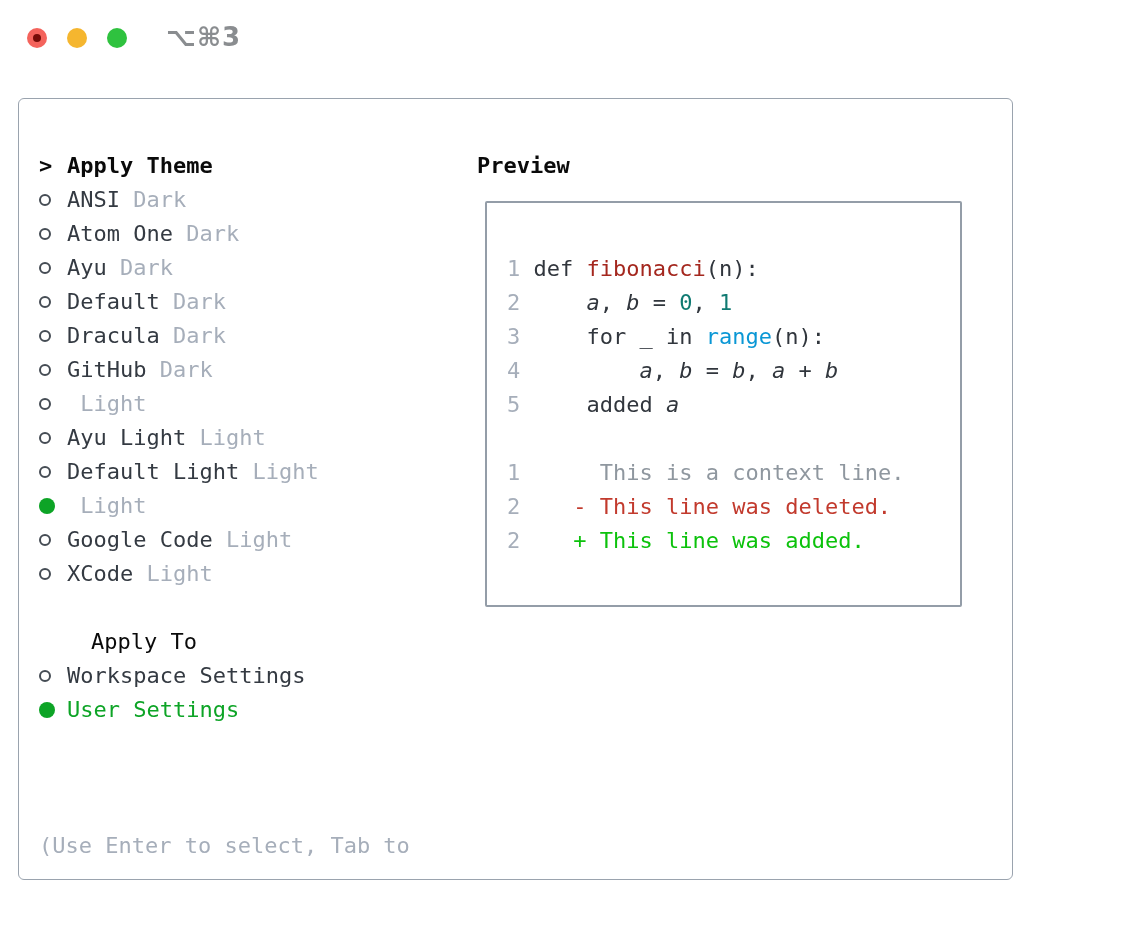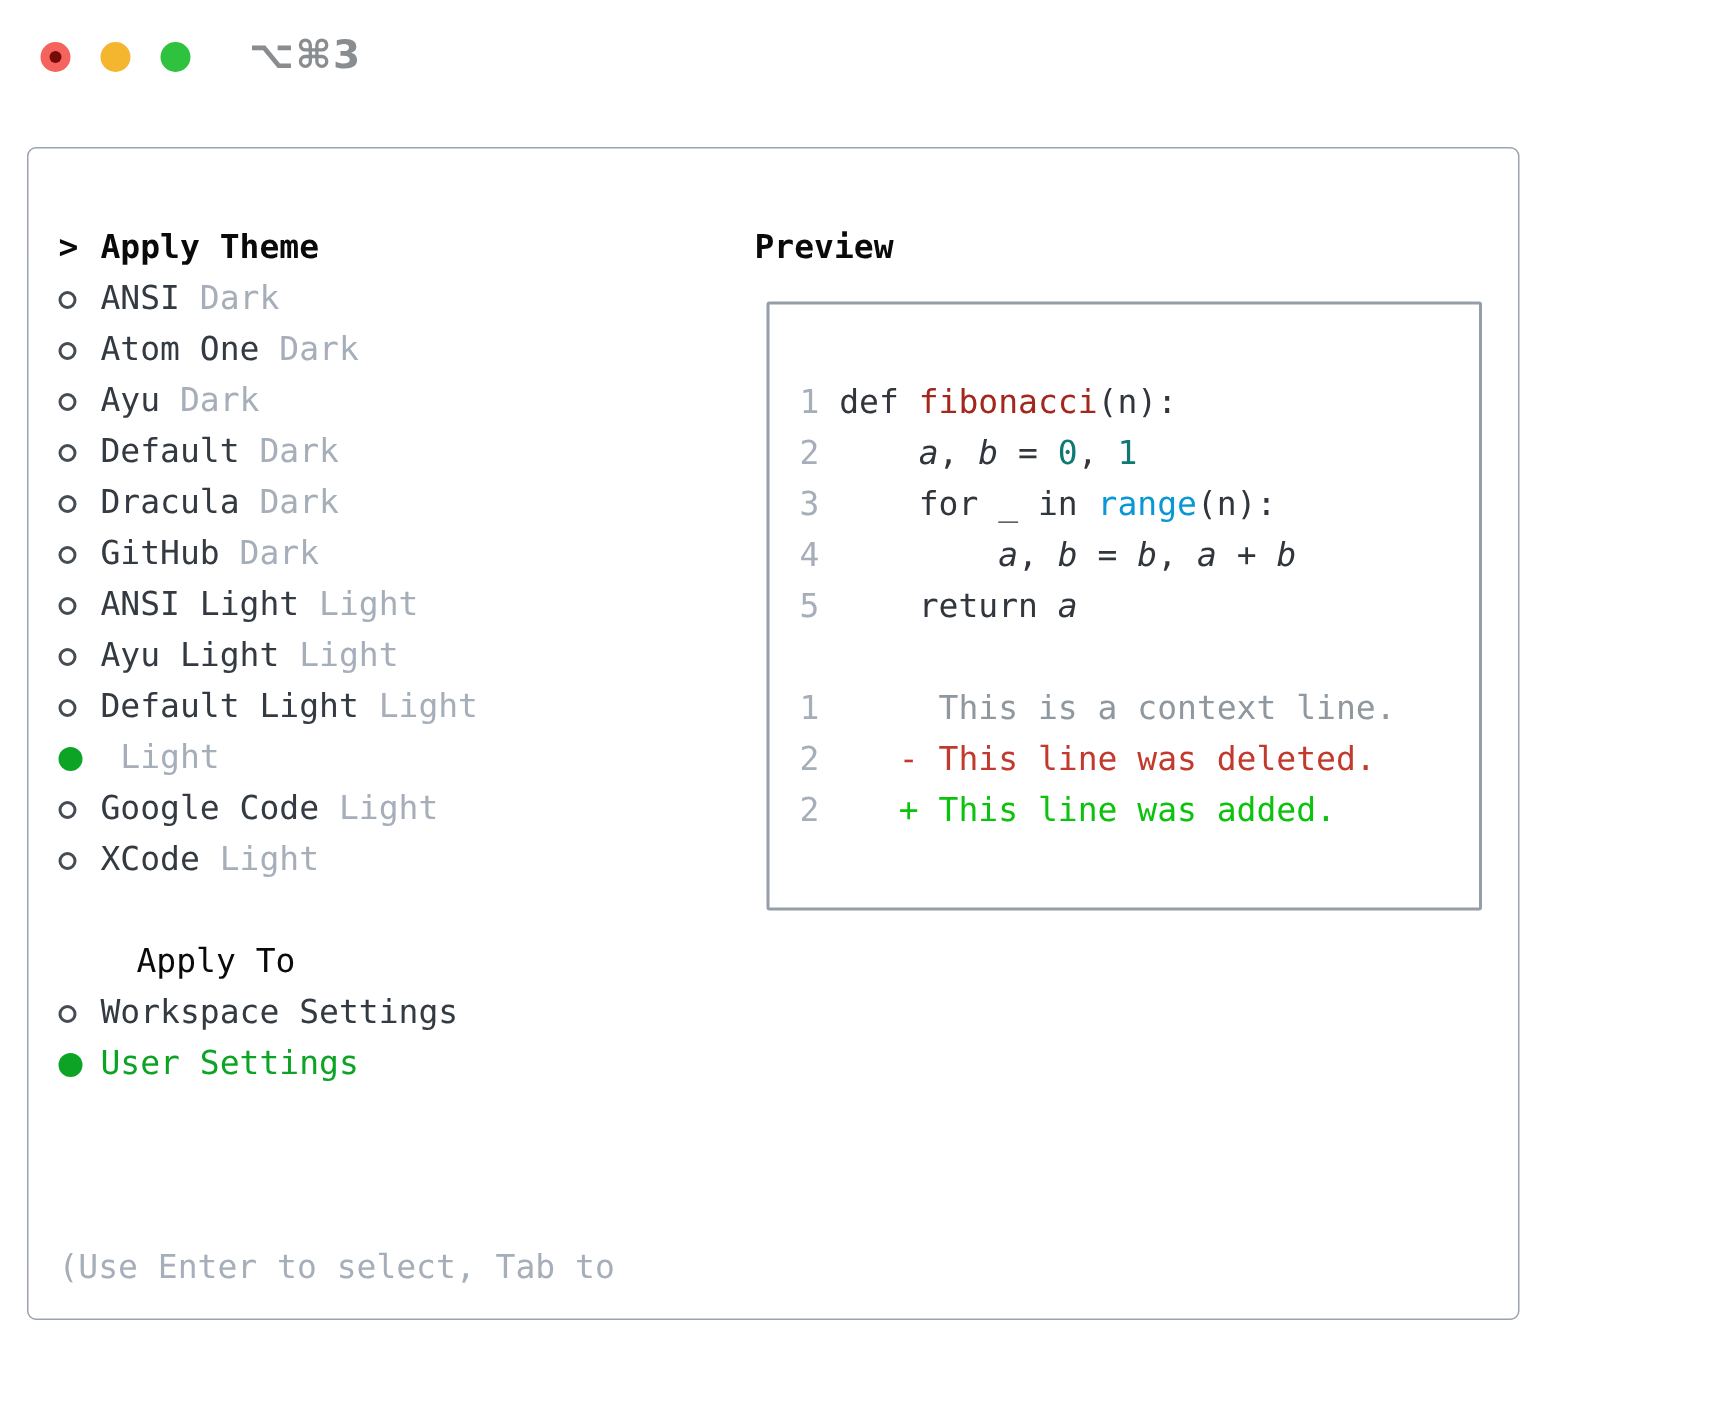--- a/index.html
+++ b/index.html
@@ -35,21 +35,21 @@
   .radio.sel{width:16px;height:16px;border:none;background:var(--c-green);}
   .row .name{}
   .row.sel .name{color:var(--c-green);}
   .row .variant{color:var(--c-muted);}
   .h-bold{font-weight:bold;color:var(--c-header);}
   .h-plain{color:var(--c-header);margin-left:24px;}
   .blankrow{height:34px;}
   .hint{color:var(--c-muted);white-space:pre;}
 
   
-  .rightcol{position:absolute;left:484px;top:50px;font-size:22px;line-height:34px;}
+  .rightcol{position:absolute;left:458px;top:50px;font-size:22px;line-height:34px;}
   .preview-title{font-weight:bold;color:var(--c-header);height:34px;}
   .preview-box{margin-top:18px;margin-left:8px;width:477px;height:406px;border:2px solid var(--c-box-border);border-radius:2px;background:#fff;padding:49px 0 16px 20px;}
   .cline{height:34px;white-space:pre;font-size:22px;line-height:34px;}
   .tok-num{color:var(--c-muted);}
   .tok-code{color:var(--c-code);}
   .tok-fn{color:var(--c-fn);}
   .tok-numlit{color:var(--c-num);}
   .tok-builtin{color:var(--c-builtin);}
   .tok-var{color:var(--c-code);font-style:italic;}
   .tok-ctx{color:var(--c-ctx);text-align:right;}
@@ -78,21 +78,21 @@
         <span class="h-bold">Apply Theme</span>
       </div>
 
       <div id="theme-list">
           <div class="row"><span class="marker"><span class="radio"></span></span><span class="name">ANSI</span><span class="variant"> Dark</span></div>
           <div class="row"><span class="marker"><span class="radio"></span></span><span class="name">Atom One</span><span class="variant"> Dark</span></div>
           <div class="row"><span class="marker"><span class="radio"></span></span><span class="name">Ayu</span><span class="variant"> Dark</span></div>
           <div class="row"><span class="marker"><span class="radio"></span></span><span class="name">Default</span><span class="variant"> Dark</span></div>
           <div class="row"><span class="marker"><span class="radio"></span></span><span class="name">Dracula</span><span class="variant"> Dark</span></div>
           <div class="row"><span class="marker"><span class="radio"></span></span><span class="name">GitHub</span><span class="variant"> Dark</span></div>
-          <div class="row"><span class="marker"><span class="radio"></span></span><span class="name">ANSI Light</span><span class="variant"> Light</span></div>
+          <div class="row"><span class="marker"><span class="radio"></span></span><span class="variant"> Light</span></div>
           <div class="row"><span class="marker"><span class="radio"></span></span><span class="name">Ayu Light</span><span class="variant"> Light</span></div>
           <div class="row"><span class="marker"><span class="radio"></span></span><span class="name">Default Light</span><span class="variant"> Light</span></div>
           <div class="row sel"><span class="marker"><span class="radio sel"></span></span><span class="variant"> Light</span></div>
           <div class="row"><span class="marker"><span class="radio"></span></span><span class="name">Google Code</span><span class="variant"> Light</span></div>
           <div class="row"><span class="marker"><span class="radio"></span></span><span class="name">XCode</span><span class="variant"> Light</span></div>
         </div>
 
       <div class="blankrow"></div>
 
       <div class="row">
@@ -113,21 +113,21 @@
       </div>
     </div>
 
     <div class="rightcol">
       <div class="preview-title">Preview</div>
       <div class="preview-box" id="preview-box">
           <div class="cline"><span class="tok-num">1 </span><span class="tok-code">def </span><span class="tok-fn">fibonacci</span><span class="tok-code">(n):</span></div>
           <div class="cline"><span class="tok-num">2 </span><span class="tok-code">    </span><span class="tok-var">a</span><span class="tok-code">, </span><span class="tok-var">b</span><span class="tok-code"> = </span><span class="tok-numlit">0</span><span class="tok-code">, </span><span class="tok-numlit">1</span></div>
           <div class="cline"><span class="tok-num">3 </span><span class="tok-code">    for _ in </span><span class="tok-builtin">range</span><span class="tok-code">(n):</span></div>
           <div class="cline"><span class="tok-num">4 </span><span class="tok-code">        </span><span class="tok-var">a</span><span class="tok-code">, </span><span class="tok-var">b</span><span class="tok-code"> = </span><span class="tok-var">b</span><span class="tok-code">, </span><span class="tok-var">a</span><span class="tok-code"> + </span><span class="tok-var">b</span></div>
-          <div class="cline"><span class="tok-num">5 </span><span class="tok-code">    return </span><span class="tok-var">a</span></div>
+          <div class="cline"><span class="tok-num">5 </span><span class="tok-code">    added </span><span class="tok-var">a</span></div>
           <div class="cline"></div>
           <div class="cline"><span class="tok-num">1</span><span class="tok-code">      </span><span class="tok-ctx">This is a context line.</span></div>
           <div class="cline"><span class="tok-num">2</span><span class="tok-code">    </span><span class="tok-del">- This line was deleted.</span></div>
           <div class="cline"><span class="tok-num">2</span><span class="tok-code">    </span><span class="tok-add">+ This line was added.</span></div>
         </div>
     </div>
 
   </div>
 </div>
 

